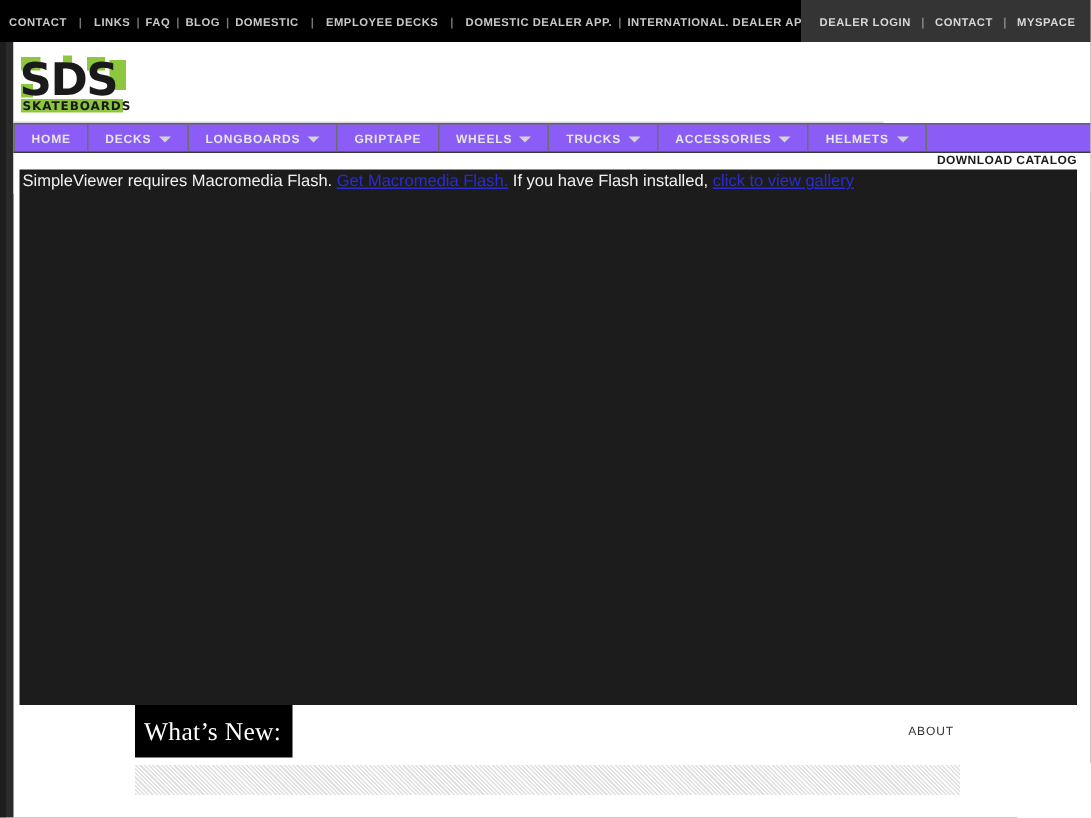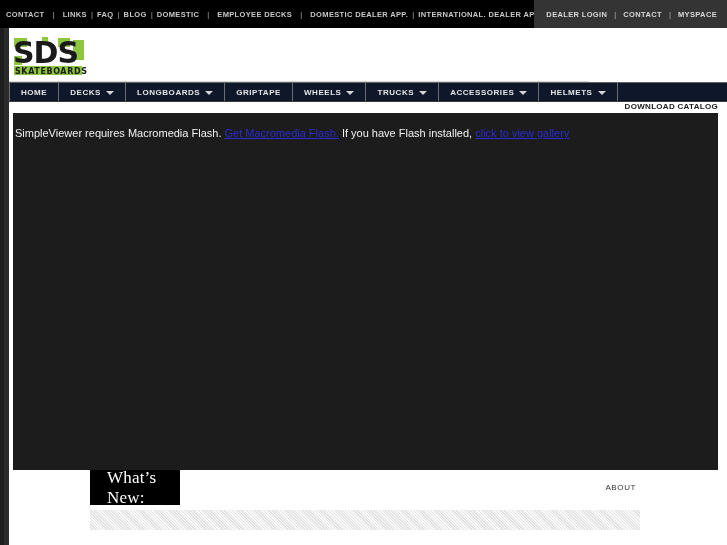--- a/index.html
+++ b/index.html
@@ -89,21 +89,21 @@
     width: 78px; height: 46px;
     background: #ffffff;
   }
   .logo-svg { display: block; }
 
   
   .mainnav {
     position: absolute;
     left: 9px; top: 82px;
     width: 718px; height: 20px;
-    background: #0f172a;
+    background: #8b5cf6;
     display: flex;
     align-items: stretch;
     border-top: 1px solid #636363;
     border-bottom: 1px solid #3a3a3a;
     box-sizing: border-box;
   }
   .navitem {
     display: flex;
     align-items: center;
     justify-content: center;
@@ -150,41 +150,41 @@
   
   .gallery {
     position: absolute;
     left: 13px; top: 113px;
     width: 705px; height: 357px;
     background: #1c1c1c;
     overflow: hidden;
   }
   .gallery-msg {
     position: absolute;
-    left: 2px; top: 13px;
+    left: 2px; top: 1px;
     font-size: 11px;
     color: #f2f2f2;
     white-space: nowrap;
     font-family: "Liberation Sans", sans-serif;
     line-height: 14px;
   }
   .gallery-msg a {
     color: #2b2bd4;
     text-decoration: underline;
   }
 
   
   .whatsnew {
     position: absolute;
     left: 90px; top: 470px;
-    width: 90px; height: 35px;
+    width: 105px; height: 35px;
     background: #000000;
     display: flex;
     align-items: center;
-    padding-left: 17px;
+    padding-left: 6px;
     box-sizing: border-box;
   }
   .whatsnew-label {
     color: #ffffff;
     font-family: "Liberation Serif", serif;
     font-size: 17px;
     letter-spacing: 0.2px;
   }
 
   

